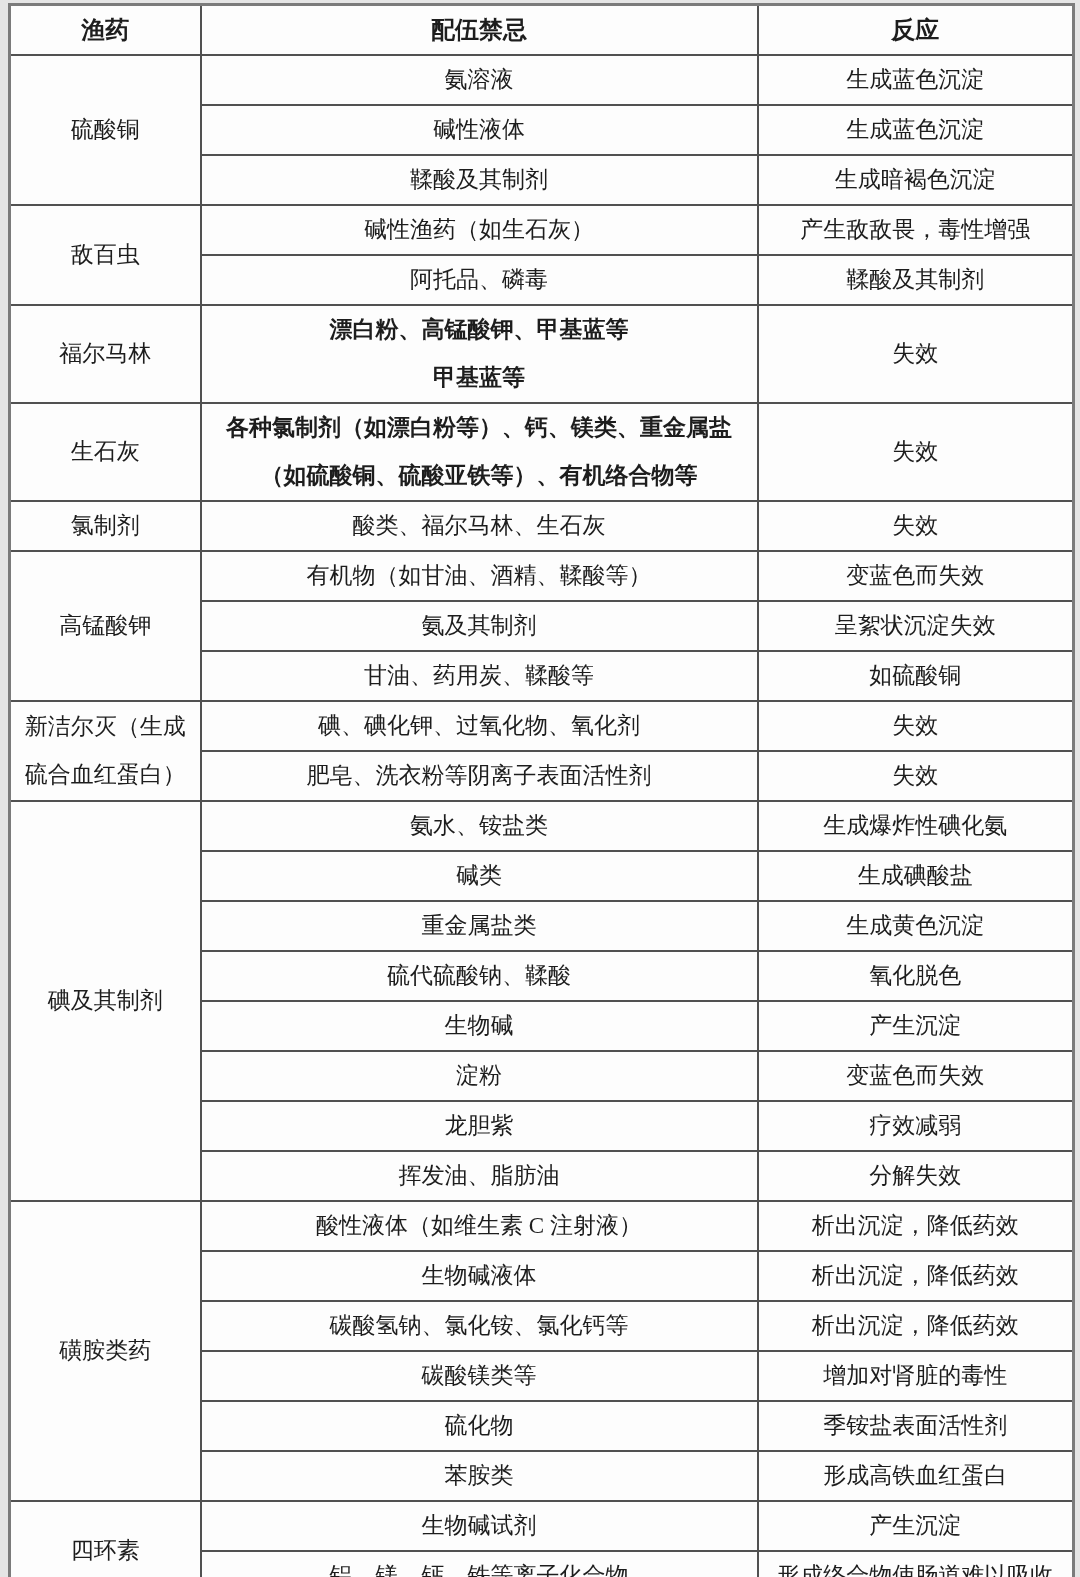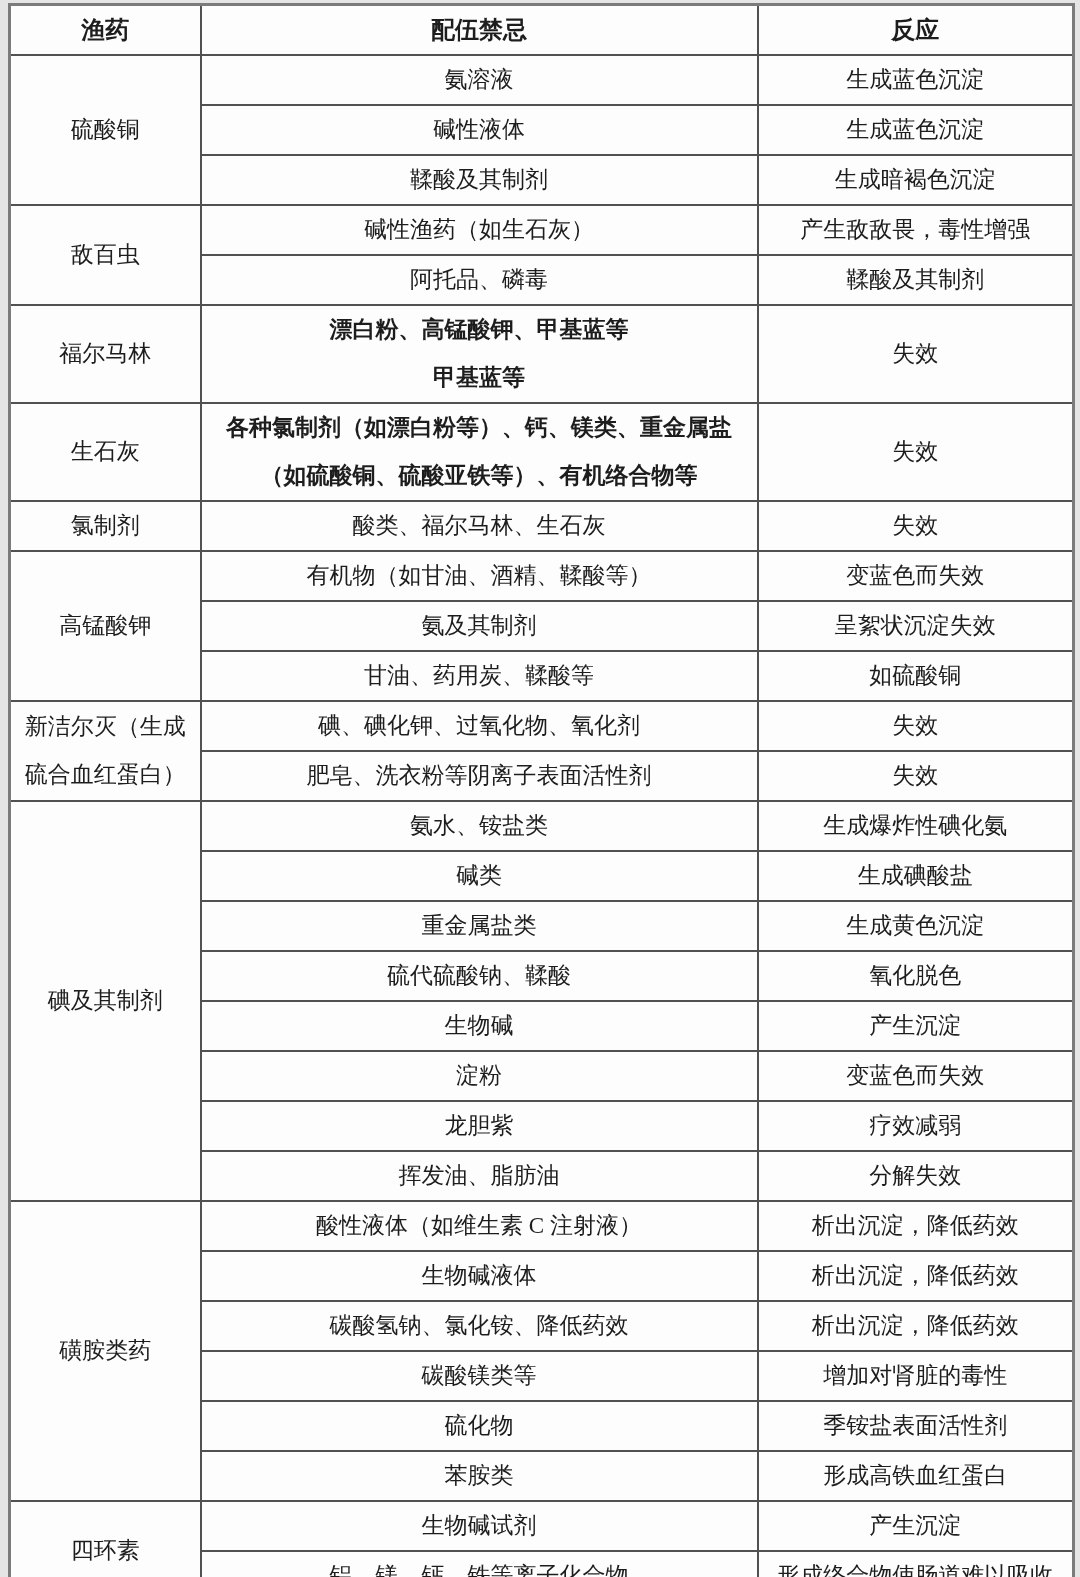--- a/index.html
+++ b/index.html
@@ -178,21 +178,21 @@
       <tr class="body-row">
         <td class="drug-cell" rowspan="6">磺胺类药</td>
         <td>酸性液体（如维生素 C 注射液）</td>
         <td>析出沉淀，降低药效</td>
       </tr>
       <tr class="body-row">
         <td>生物碱液体</td>
         <td>析出沉淀，降低药效</td>
       </tr>
       <tr class="body-row">
-        <td>碳酸氢钠、氯化铵、降低药效</td>
+        <td>碳酸氢钠、氯化铵、氯化钙等</td>
         <td>析出沉淀，降低药效</td>
       </tr>
       <tr class="body-row">
         <td>碳酸镁类等</td>
         <td>增加对肾脏的毒性</td>
       </tr>
       <tr class="body-row">
         <td>硫化物</td>
         <td>季铵盐表面活性剂</td>
       </tr>

